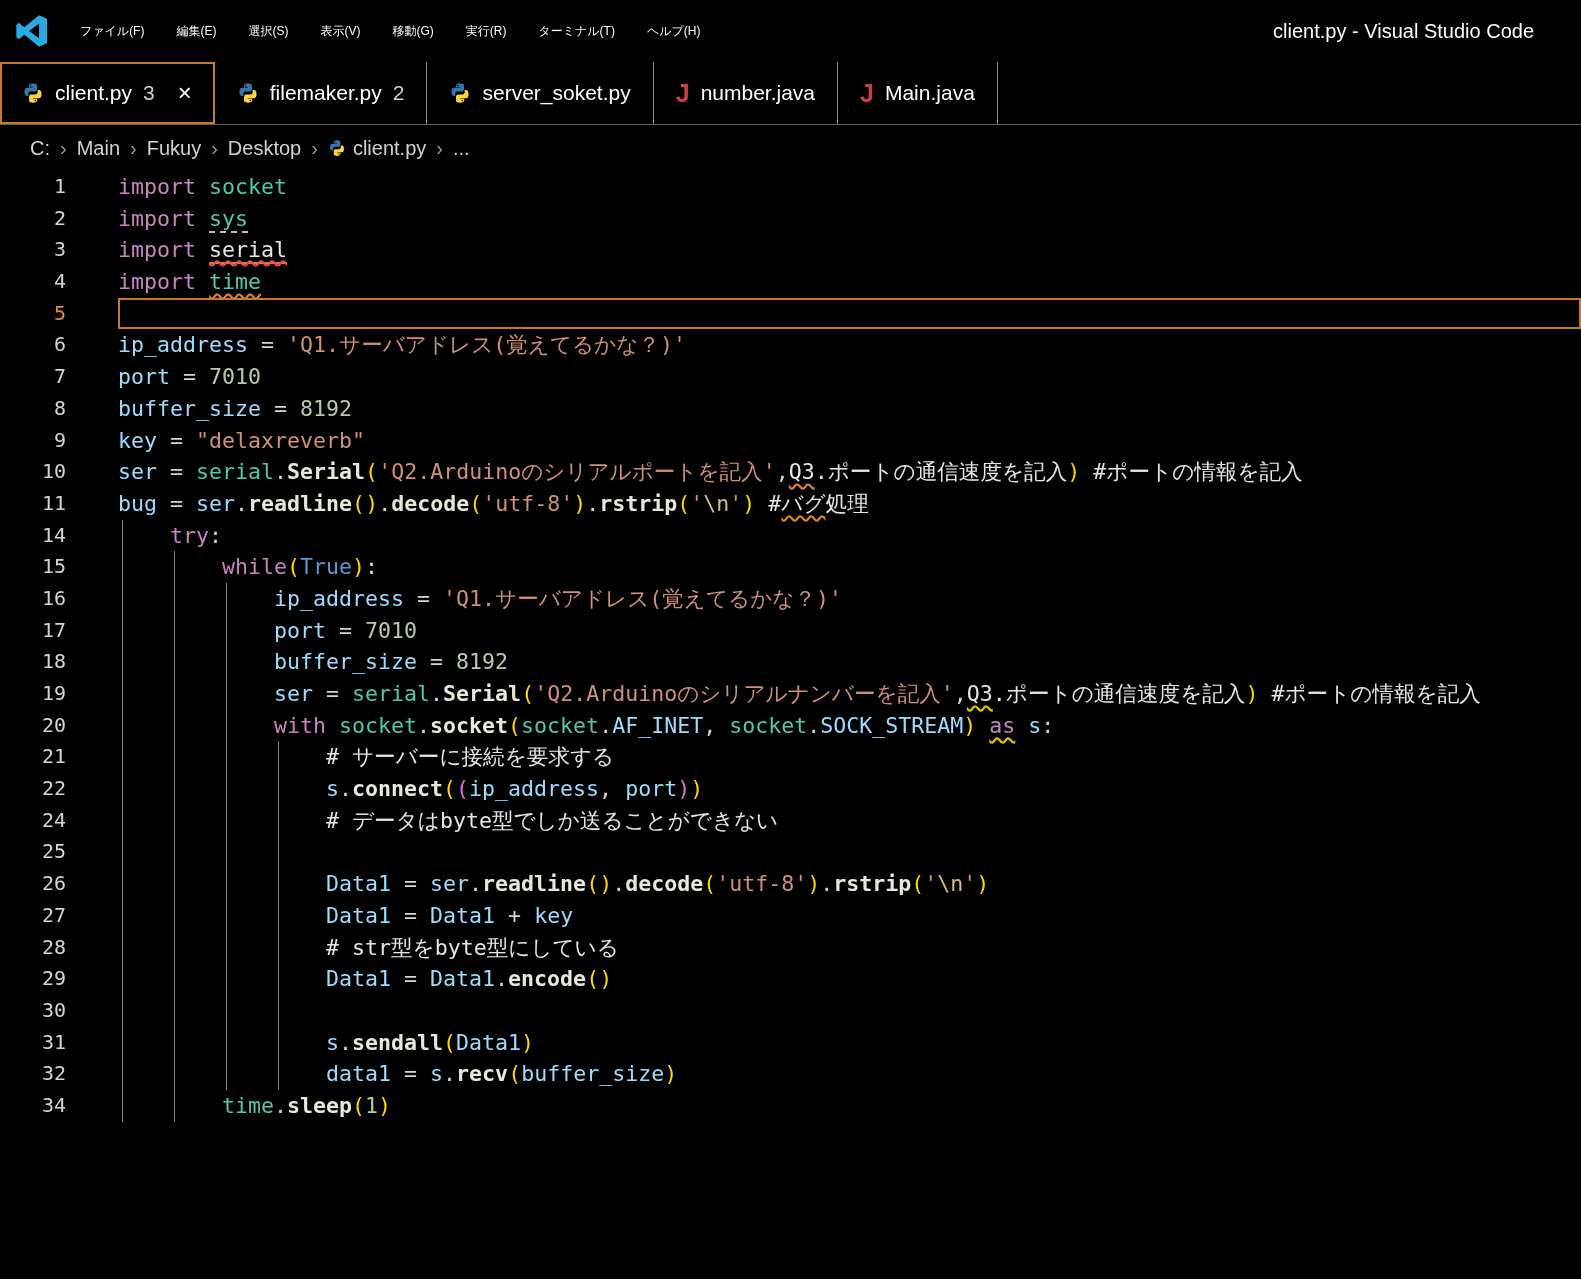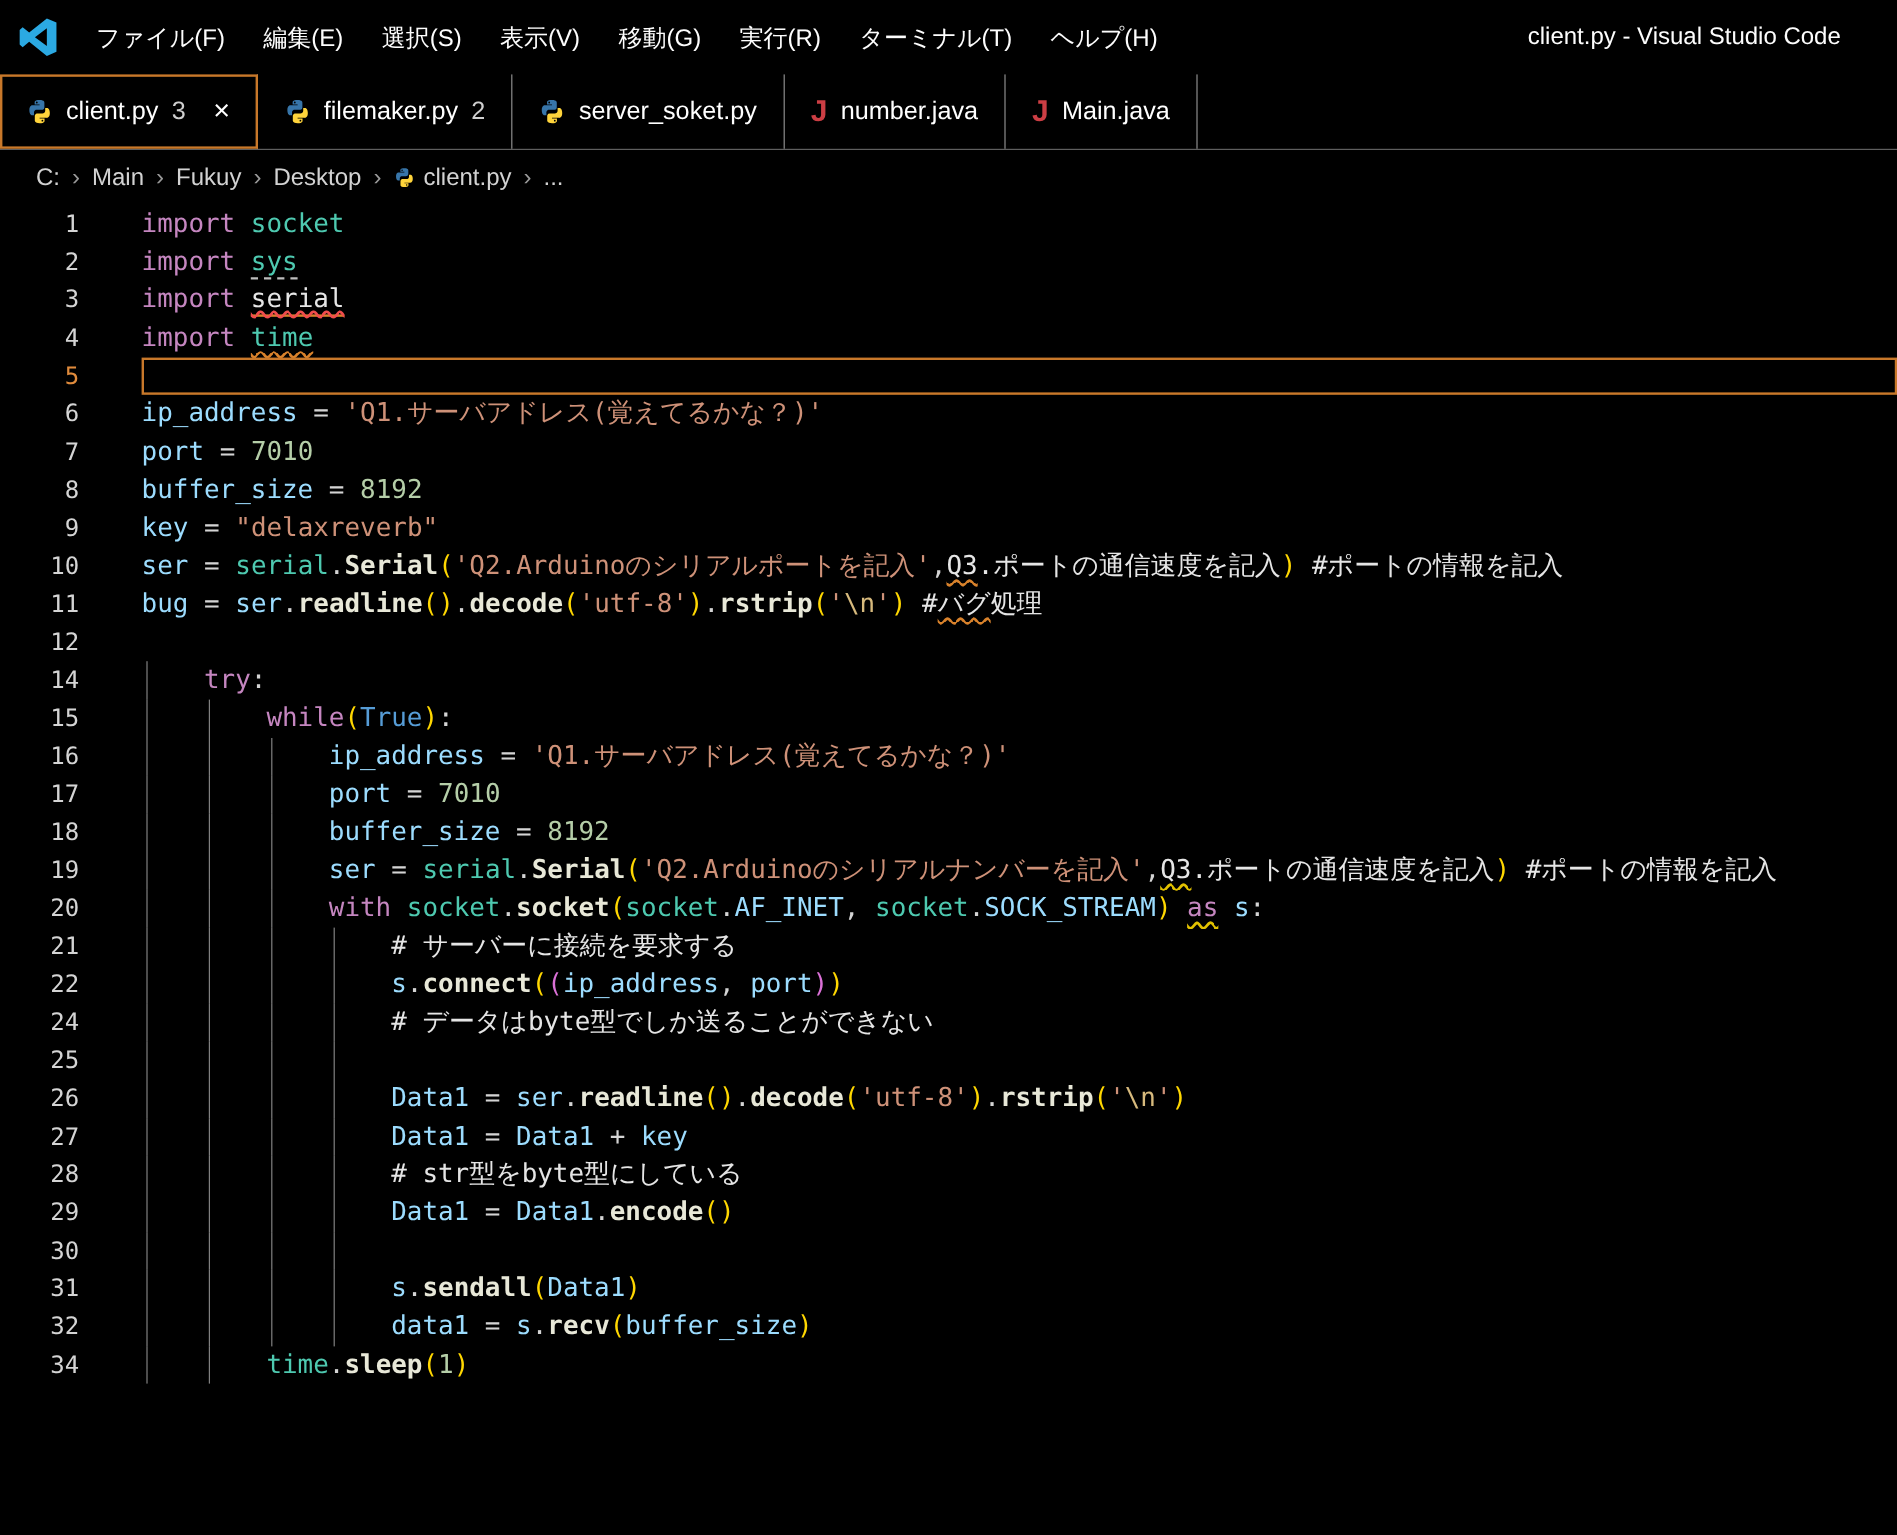--- a/index.html
+++ b/index.html
@@ -3,21 +3,21 @@
 <meta charset="utf-8">
 <style>
   * { margin:0; padding:0; box-sizing:border-box; }
   html,body { width:1581px; height:1279px; background:#000; overflow:hidden;
               font-family:"Liberation Sans", sans-serif; color:#fff; }
 
   
   .titlebar { height:62px; display:flex; align-items:center; background:#000; padding-left:16px; }
   .vscode-logo { width:34px; height:34px; display:flex; align-items:center; margin-right:14px; }
   .menubar { display:flex; }
-  .menu-item { padding:0 16px; font-size:20px; color:#fdfdfd; white-space:nowrap; }
+  .menu-item { padding:0 16px; font-size:12px; color:#fdfdfd; white-space:nowrap; }
   .window-title { margin-left:auto; padding-right:47px; font-size:20px; color:#fdfdfd; white-space:nowrap; }
 
   
   .tabbar { height:63px; display:flex; background:#000; border-bottom:1px solid #5f5f5f; }
   .tab { display:flex; align-items:center; gap:11px; padding:0 22px; height:100%;
          border-right:1px solid var(--tab-separator); font-size:21px; color:#fff; cursor:default; }
   .tab.active { outline:2px solid var(--accent); outline-offset:-2px; }
   .tab-icon { display:flex; align-items:center; }
   .tab-icon svg { display:block; }
   .java-glyph { font-weight:bold; font-size:25px; line-height:1; }
@@ -201,24 +201,20 @@
       </div>
       <div class="code-line">
         <div class="line-number">10</div>
         <div class="line-content"><span class="tk-v">ser</span><span class="tk-o"> </span><span class="tk-o">=</span><span class="tk-o"> </span><span class="tk-t">serial</span><span class="tk-o">.</span><span class="tk-f">Serial</span><span class="tk-g">(</span><span class="tk-s">'Q2.Arduinoのシリアルポートを記入'</span><span class="tk-o">,</span><span class="tk-w ul-orange">Q3</span><span class="tk-w">.ポートの通信速度を記入</span><span class="tk-g">)</span><span class="tk-o"> </span><span class="tk-c">#ポートの情報を記入</span></div>
       </div>
       <div class="code-line">
         <div class="line-number">11</div>
         <div class="line-content"><span class="tk-v">bug</span><span class="tk-o"> </span><span class="tk-o">=</span><span class="tk-o"> </span><span class="tk-v">ser</span><span class="tk-o">.</span><span class="tk-f">readline</span><span class="tk-g">(</span><span class="tk-g">)</span><span class="tk-o">.</span><span class="tk-f">decode</span><span class="tk-g">(</span><span class="tk-s">'utf-8'</span><span class="tk-g">)</span><span class="tk-o">.</span><span class="tk-f">rstrip</span><span class="tk-g">(</span><span class="tk-s">'</span><span class="tk-e">\n</span><span class="tk-s">'</span><span class="tk-g">)</span><span class="tk-o"> </span><span class="tk-c">#</span><span class="tk-c ul-orange">バグ</span><span class="tk-c">処理</span></div>
       </div>
       <div class="code-line">
-        <div class="line-number">12</div>
-        <div class="line-content"></div>
-      </div>
-      <div class="code-line">
         <div class="line-number">14</div>
         <div class="line-content"><span class="indent-guide" style="left: calc(0ch + 4px);"></span><span class="tk-o">    </span><span class="tk-k">try</span><span class="tk-o">:</span></div>
       </div>
       <div class="code-line">
         <div class="line-number">15</div>
         <div class="line-content"><span class="indent-guide" style="left: calc(0ch + 4px);"></span><span class="indent-guide" style="left: calc(4ch + 4px);"></span><span class="tk-o">        </span><span class="tk-k">while</span><span class="tk-g">(</span><span class="tk-B">True</span><span class="tk-g">)</span><span class="tk-o">:</span></div>
       </div>
       <div class="code-line">
         <div class="line-number">16</div>
         <div class="line-content"><span class="indent-guide" style="left: calc(0ch + 4px);"></span><span class="indent-guide" style="left: calc(4ch + 4px);"></span><span class="indent-guide" style="left: calc(8ch + 4px);"></span><span class="tk-o">            </span><span class="tk-v">ip_address</span><span class="tk-o"> </span><span class="tk-o">=</span><span class="tk-o"> </span><span class="tk-s">'Q1.サーバアドレス(覚えてるかな？)'</span></div>

